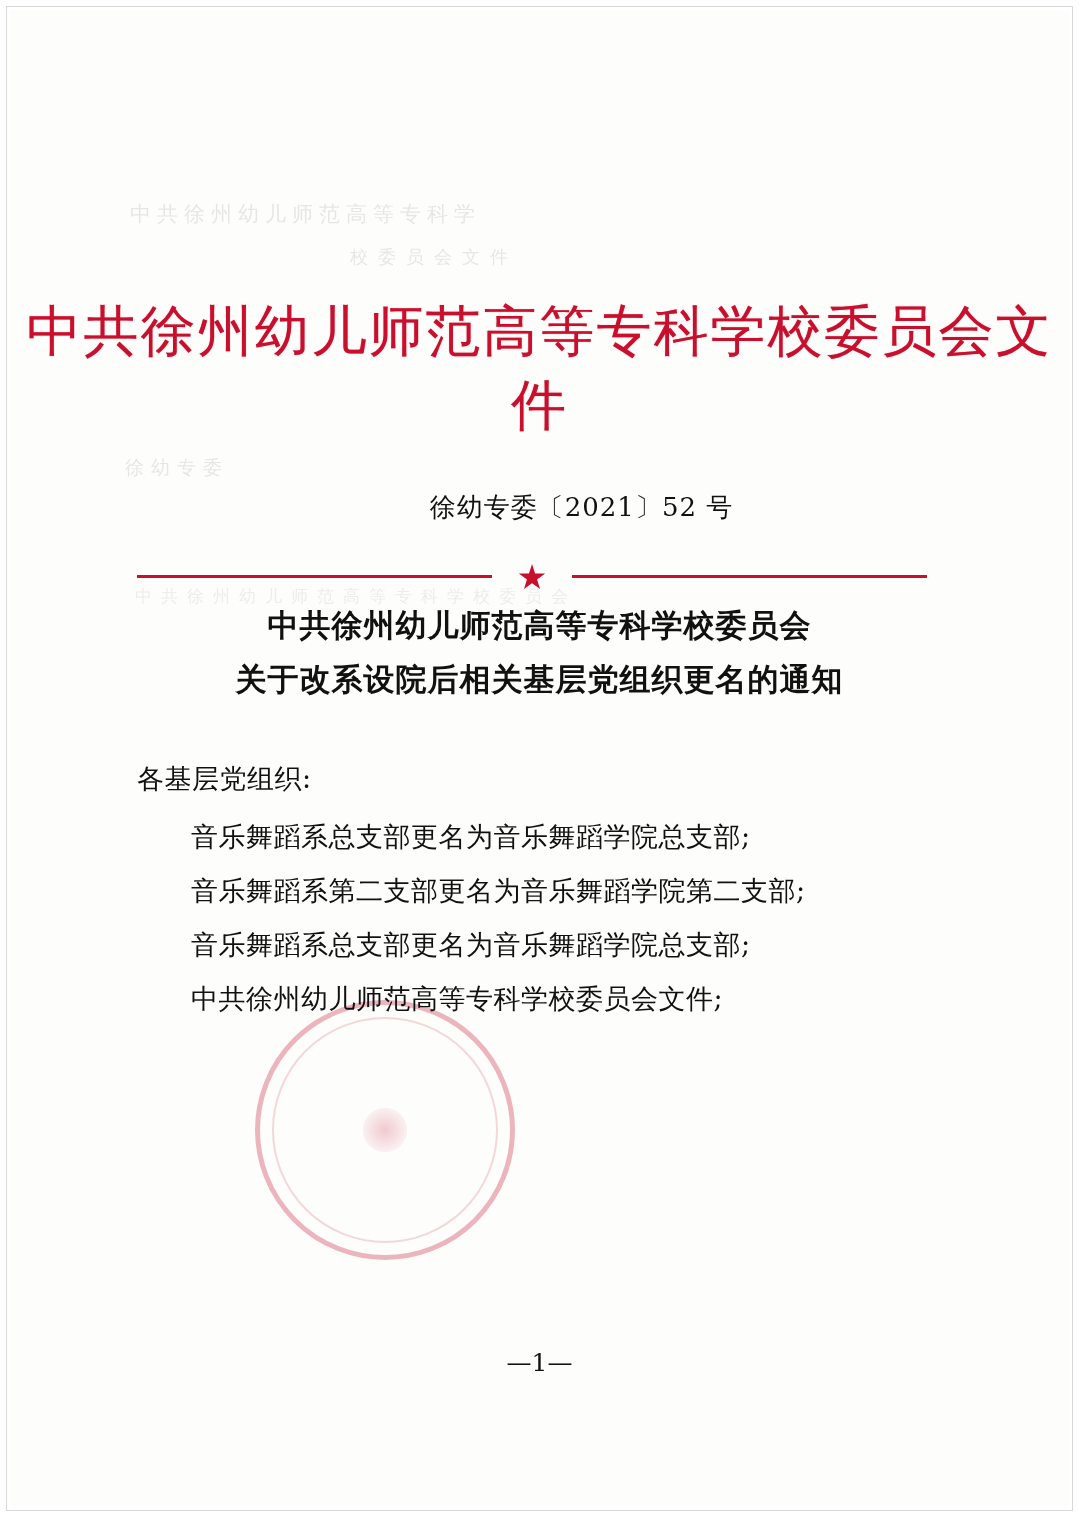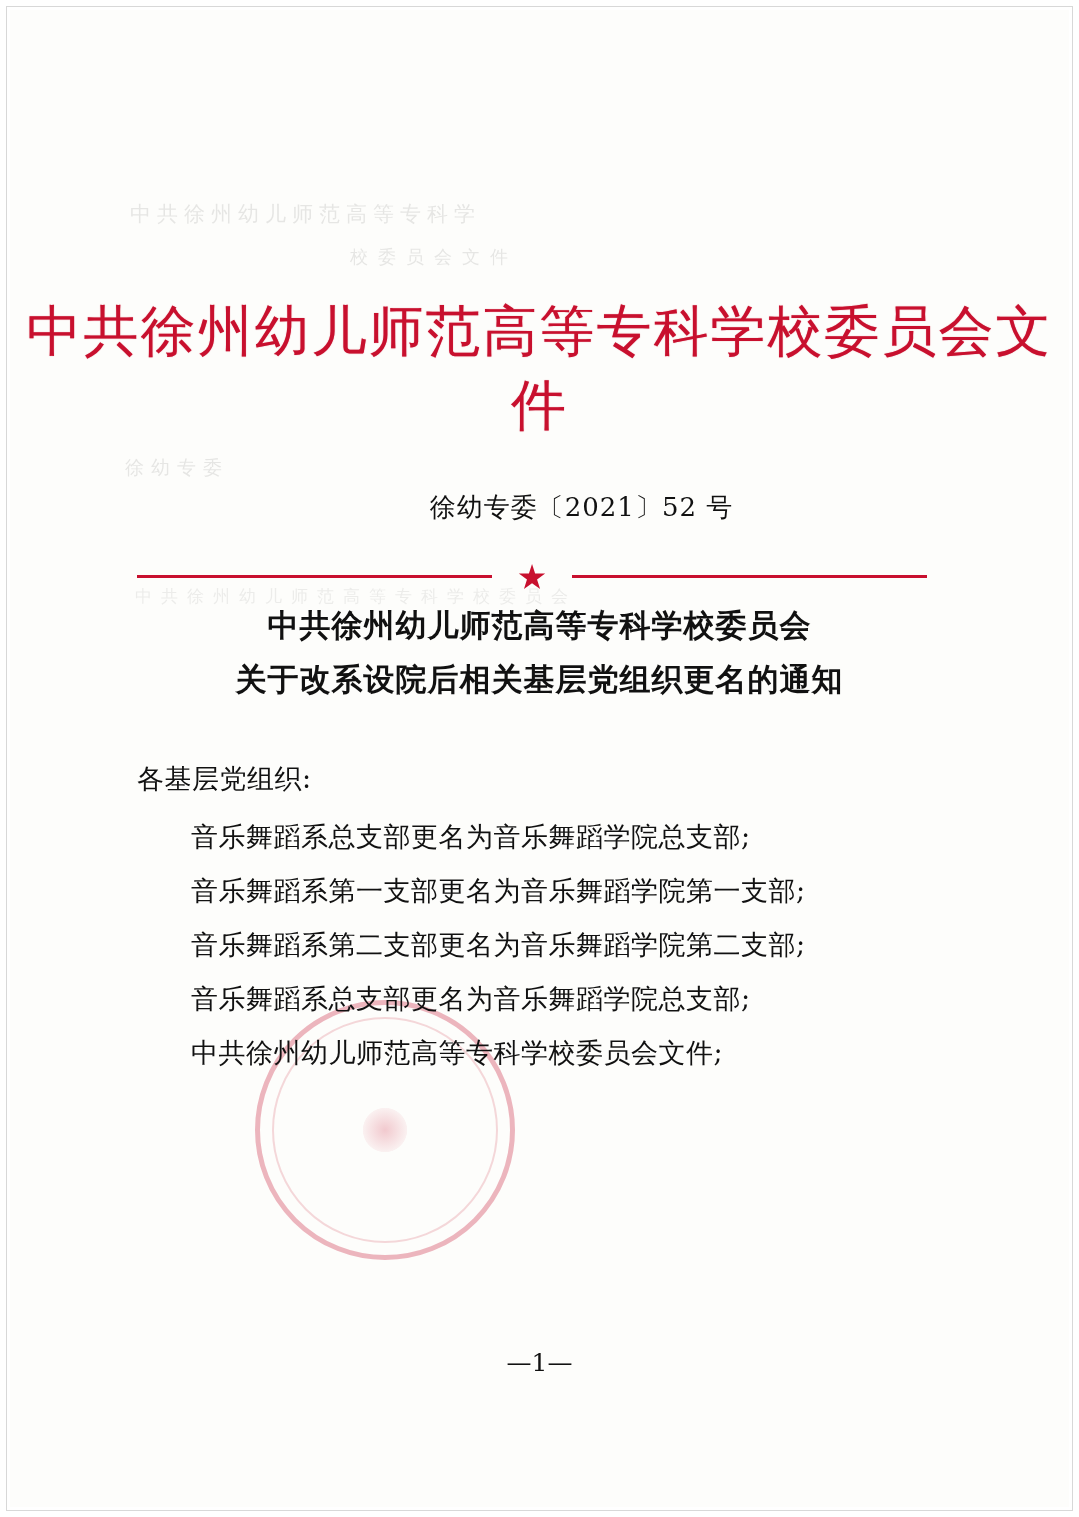--- a/index.html
+++ b/index.html
@@ -202,20 +202,19 @@
     <div>关于改系设院后相关基层党组织更名的通知</div>
   </div>
 
   <div class="seal">
     <div class="seal-arc"></div>
   </div>
 
   <div class="body">
     <p class="salutation">各基层党组织:</p>
     <p class="item">音乐舞蹈系总支部更名为音乐舞蹈学院总支部;</p>
-    <p class="item">音乐舞蹈系第一支部更名为音乐舞蹈学院第一支部;</p>
     <p class="item">音乐舞蹈系第二支部更名为音乐舞蹈学院第二支部;</p>
     <p class="item">音乐舞蹈系总支部更名为音乐舞蹈学院总支部;</p>
     <p class="item">中共徐州幼儿师范高等专科学校委员会文件;</p>
   </div>
 
   <div class="footer">—1—</div>
 </div>
 
 </body></html>

